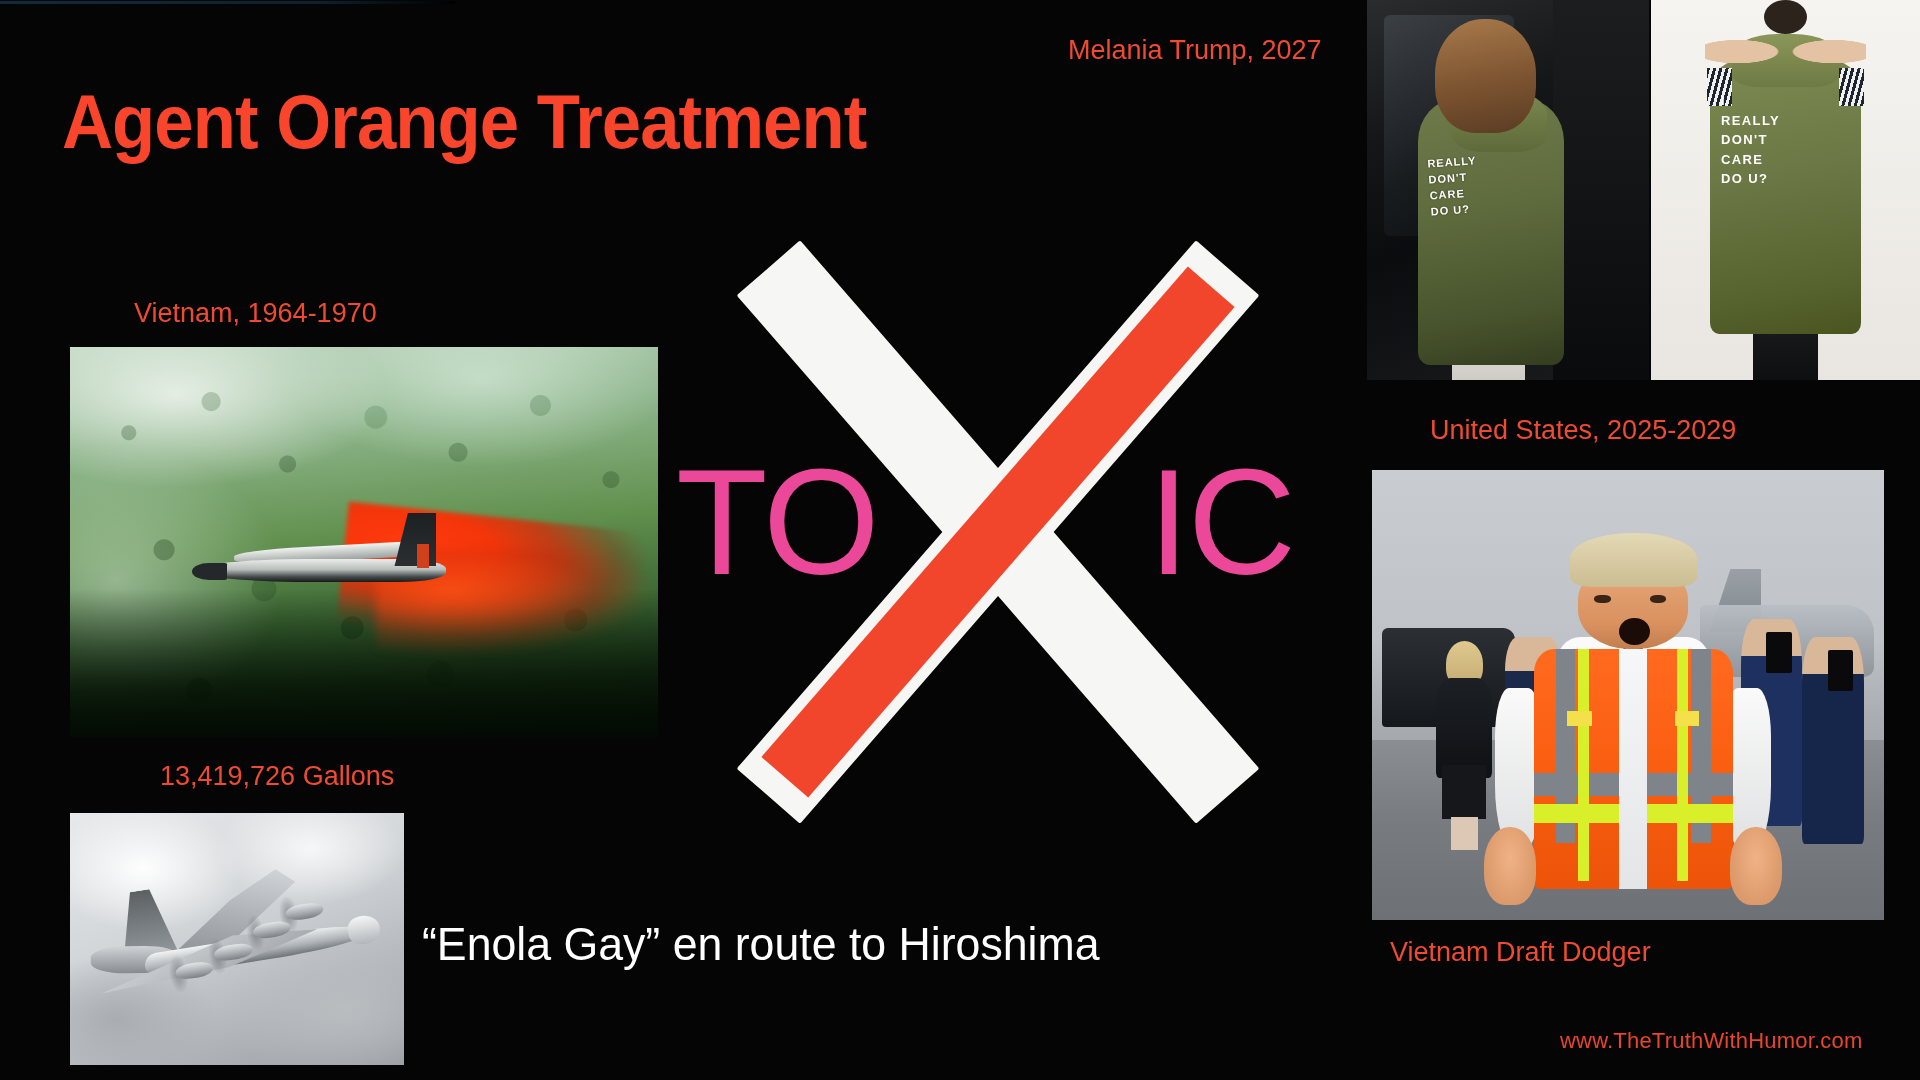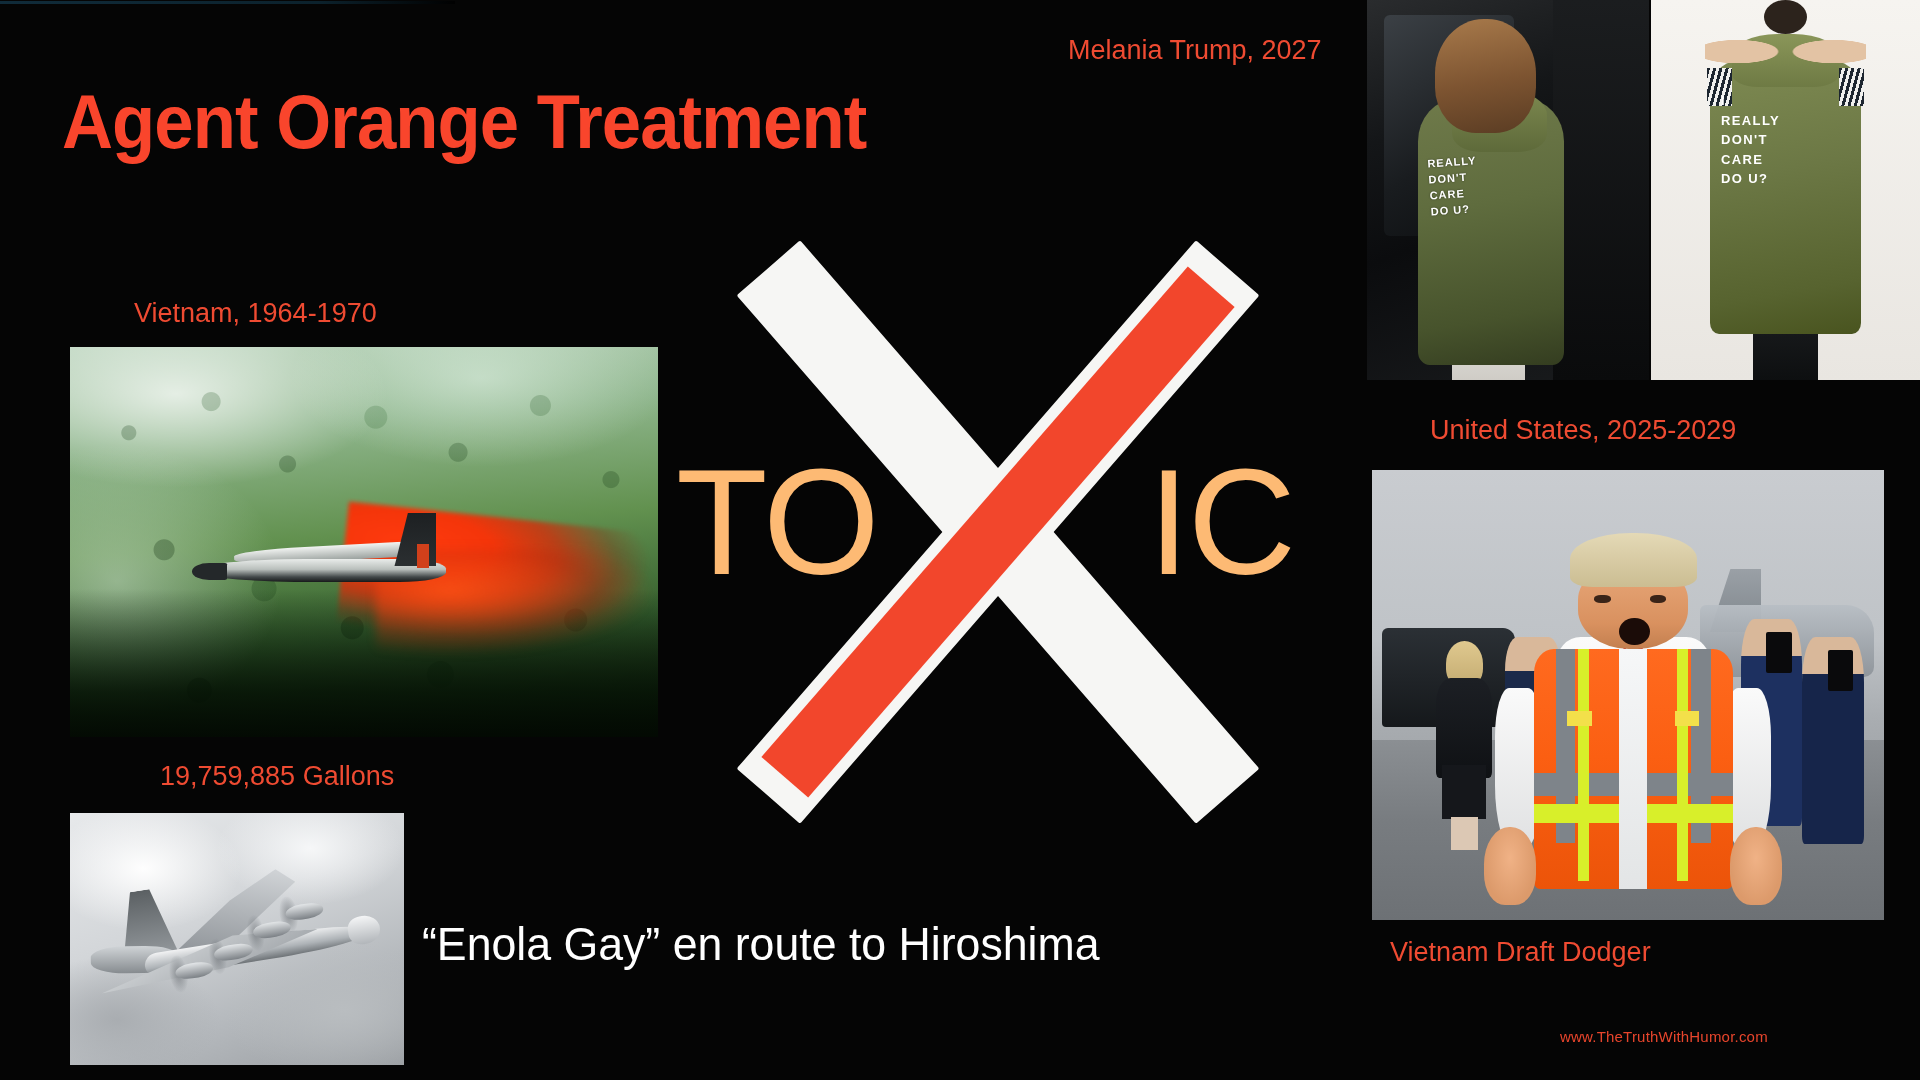--- a/index.html
+++ b/index.html
@@ -28,35 +28,35 @@
   
   .cap {
     position:absolute; color:#ef4b32; font-size:27px; white-space:nowrap;
     font-family:"Liberation Sans", sans-serif;
   }
   .cap-melania { left:1068px; top:35px; }
   .cap-vietnam { left:134px; top:298px; }
   .cap-gallons { left:160px; top:761px; }
   .cap-us      { left:1430px; top:415px; }
   .cap-dodger  { left:1390px; top:937px; }
-  .cap-url     { left:1560px; top:1028px; font-size:15px; color:#e8452c; letter-spacing:.2px;}
+  .cap-url     { left:1560px; top:1028px; font-size:22px; color:#e8452c; letter-spacing:.2px;}
 
   
   .enola {
     position:absolute; left:422px; top:916px;
     font-size:47px; color:#fff; white-space:nowrap;
     font-family:"Liberation Sans", sans-serif;
     transform:scaleX(.95); transform-origin:left center;
   }
 
   
   .toxic-wrap { position:absolute; left:676px; top:452px; height:140px; }
   .toxic-letters {
     position:absolute; top:0; left:0;
-    font-size:150px; color:#fdba74; letter-spacing:-2px;
+    font-size:150px; color:#ec4899; letter-spacing:-2px;
     font-family:"Liberation Sans", sans-serif; line-height:140px;
     white-space:nowrap;
   }
   .tx-to { position:absolute; left:0;   top:0; }
   .tx-ic { position:absolute; left:472px; top:0; }
 
   
   .xlogo { position:absolute; left:712px; top:252px; width:572px; height:560px; }
   .xlogo .stroke {
     position:absolute; left:50%; top:50%; width:84px; height:700px;
@@ -343,21 +343,21 @@
 <body>
 
 <div id="slide">
 
   <div class="top-rule"></div>
 
   <div class="title">Agent Orange Treatment</div>
 
   <div class="cap cap-melania">Melania Trump, 2027</div>
   <div class="cap cap-vietnam">Vietnam, 1964-1970</div>
-  <div class="cap cap-gallons">19,759,885 Gallons</div>
+  <div class="cap cap-gallons">13,419,726 Gallons</div>
   <div class="cap cap-us">United States, 2025-2029</div>
   <div class="cap cap-dodger">Vietnam Draft Dodger</div>
   <div class="cap cap-url">www.TheTruthWithHumor.com</div>
 
   <div class="enola">“Enola Gay” en route to Hiroshima</div>
 
   <div class="toxic-wrap">
     <div class="toxic-letters tx-to">TO</div>
     <div class="toxic-letters tx-ic">IC</div>
   </div>

